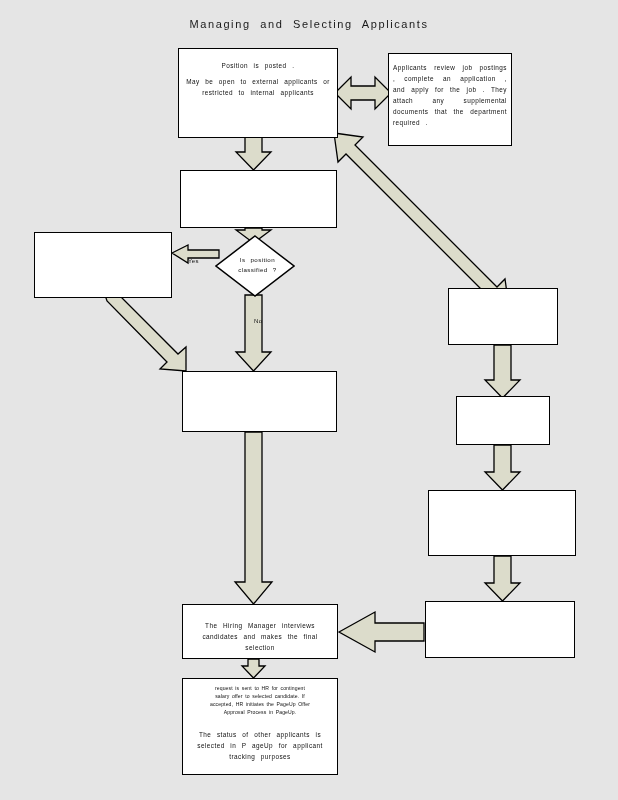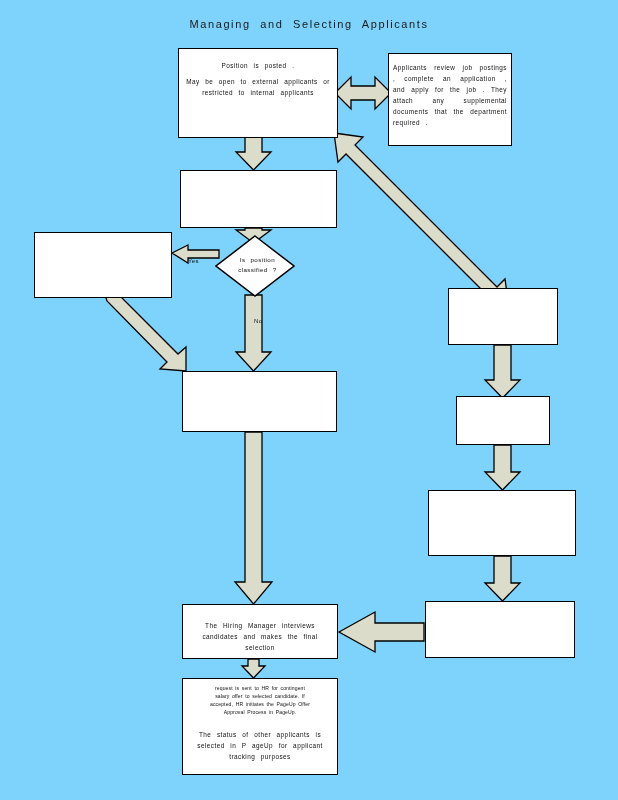--- a/index.html
+++ b/index.html
@@ -8,21 +8,21 @@
     background: #ffffff;
   }
   body {
     font-family: "Liberation Sans", sans-serif;
     color: #000000;
   }
   #canvas {
     position: relative;
     width: 618px;
     height: 800px;
-    background: #7dd3fc;
+    background: #e5e5e5;
     overflow: hidden;
   }
 
   
   .title {
     position: absolute;
     left: 0;
     top: 18px;
     width: 618px;
     text-align: center;

